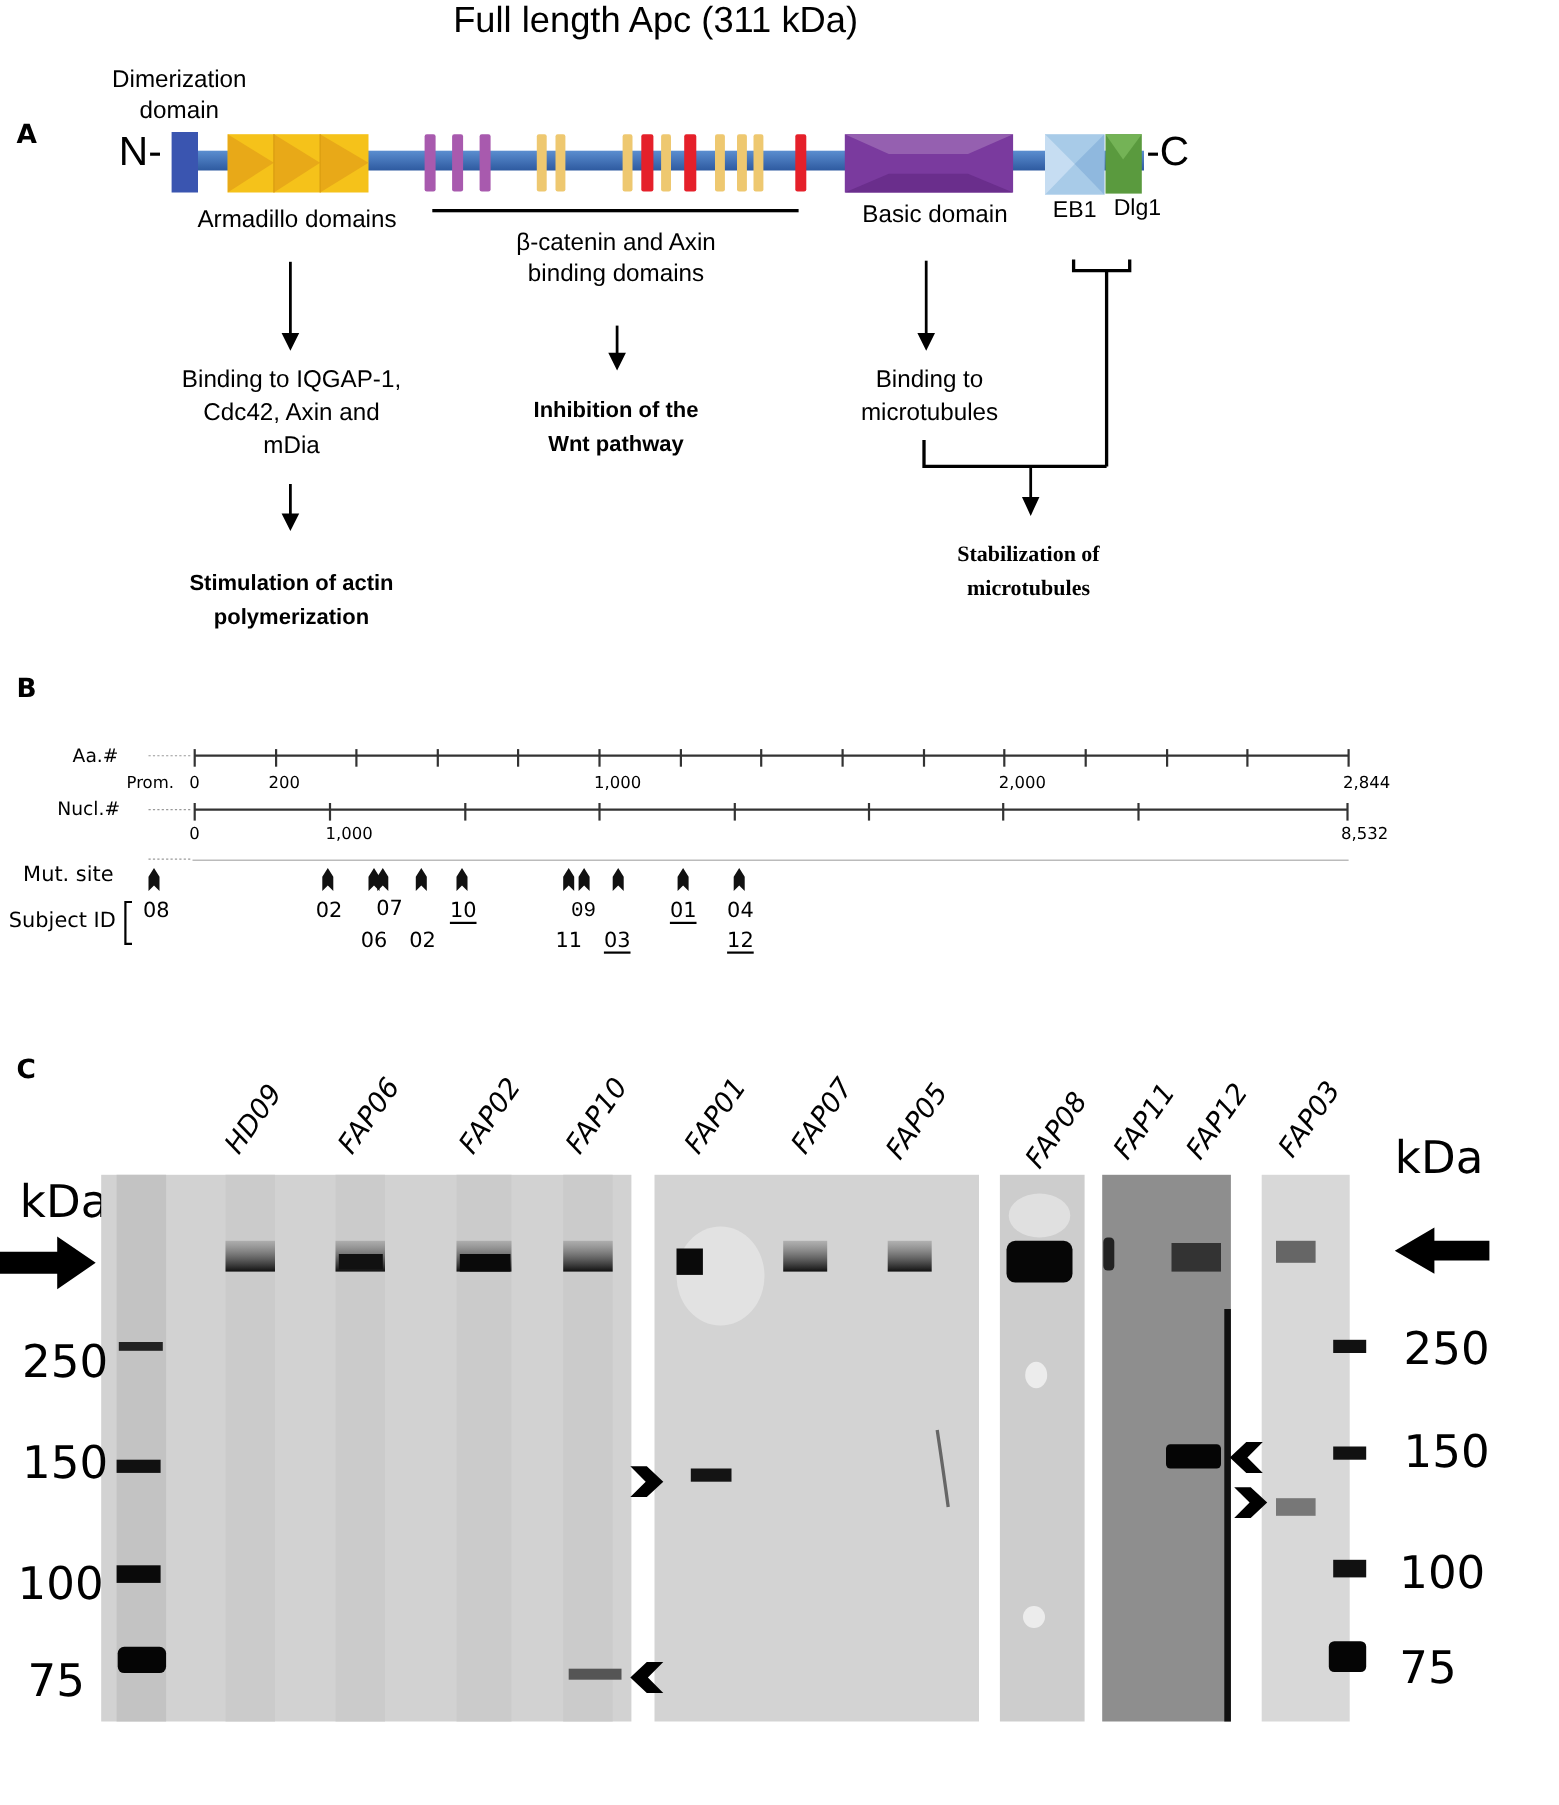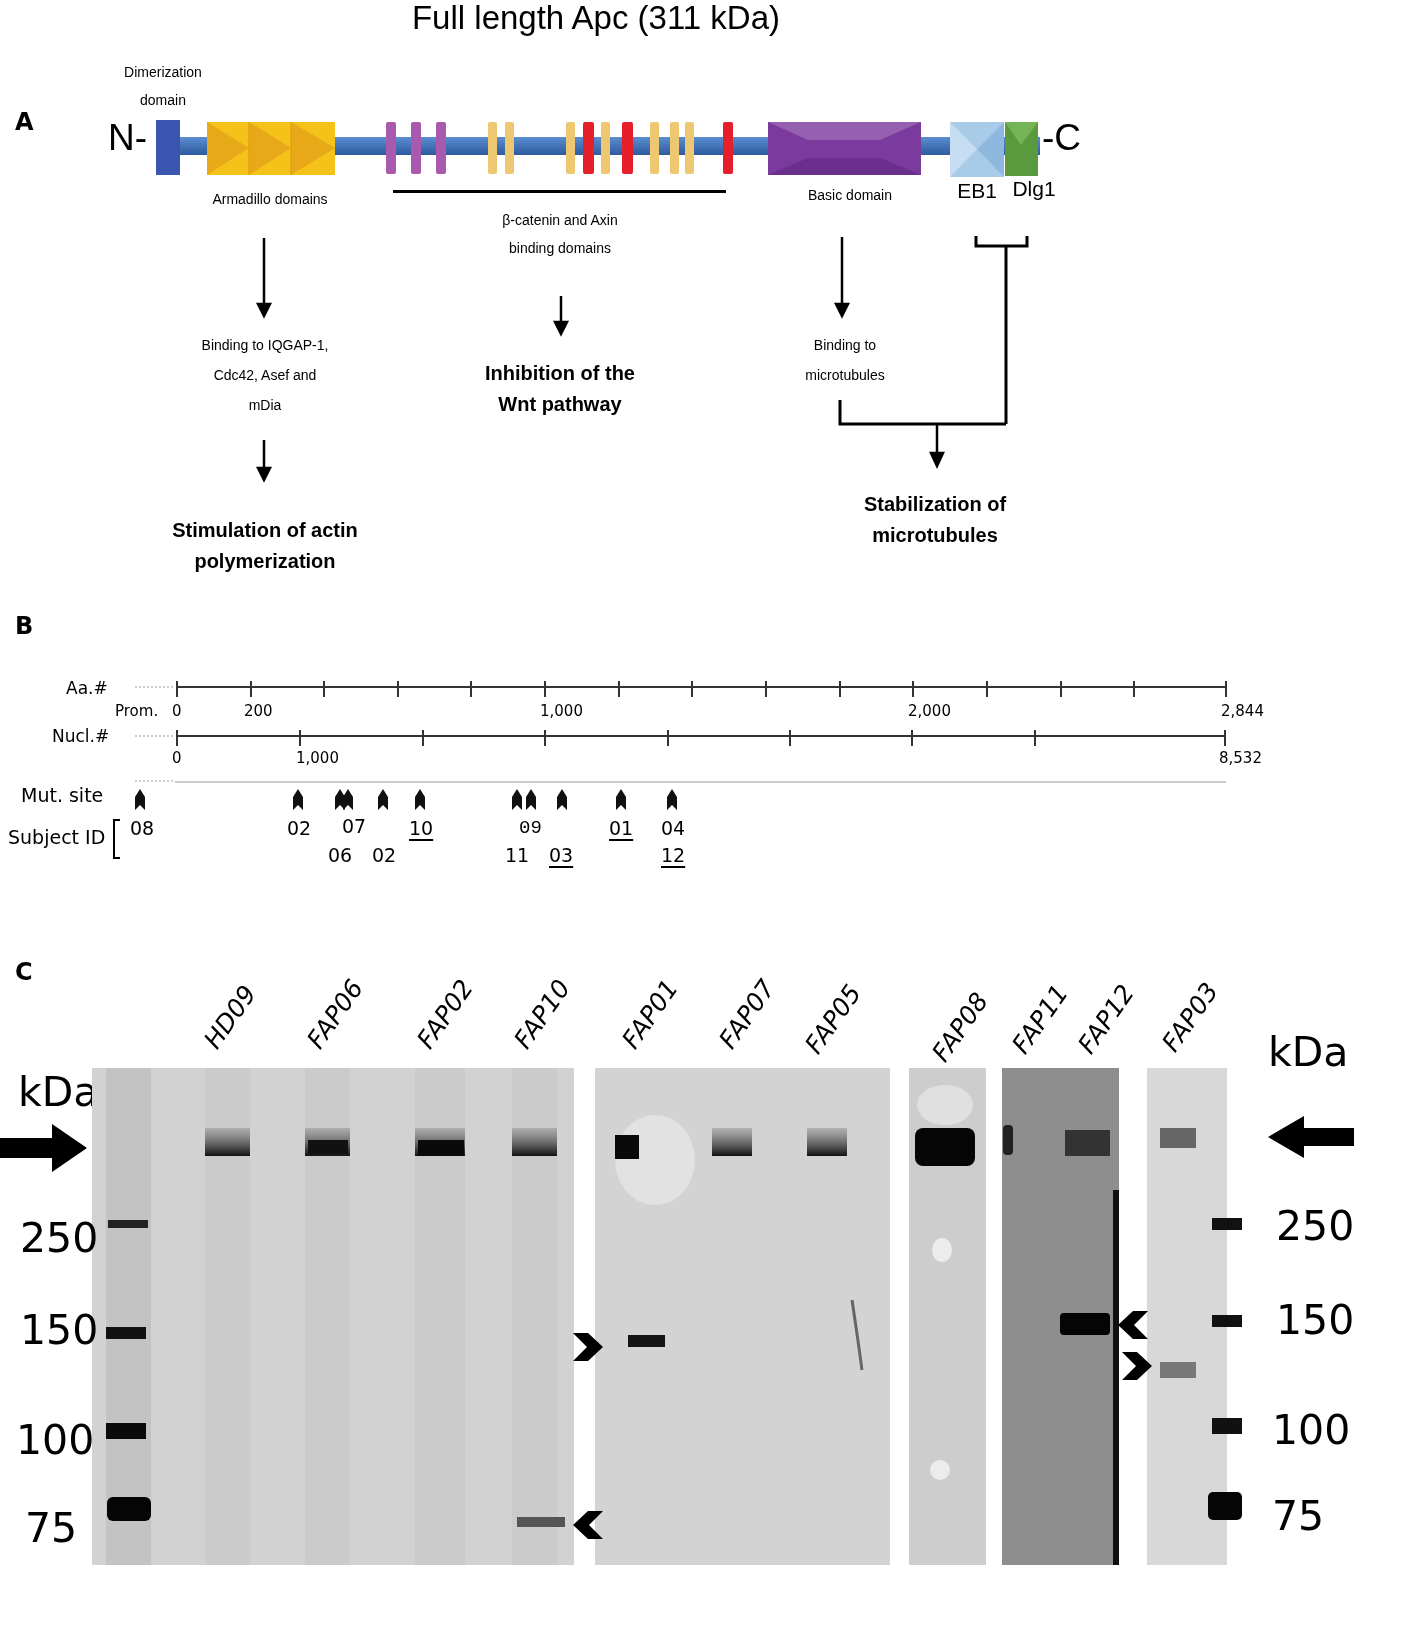--- a/index.html
+++ b/index.html
@@ -1,18 +1,18 @@
 <!DOCTYPE html>
 <html><head>
 <meta charset="utf-8">
 <style>
   html,body{margin:0;padding:0;background:#fff;}
   body{width:1417px;height:1641px;position:relative;overflow:hidden;font-family:"Liberation Sans",sans-serif;color:#000;}
   .panel-label{position:absolute;font-family:"DejaVu Sans",sans-serif;font-weight:bold;font-size:24px;}
-  .txt{position:absolute;font-family:"Liberation Sans",sans-serif;font-size:14px;text-align:center;line-height:30px;white-space:pre-line;}
+  .txt{position:absolute;font-family:"Liberation Sans",sans-serif;font-size:22px;text-align:center;line-height:30px;white-space:pre-line;}
   .bold{font-weight:bold;font-size:20px;line-height:31px;}
   svg{position:absolute;left:0;top:0;}
   .lane-lbl{position:absolute;font-family:"DejaVu Sans",sans-serif;font-style:italic;font-size:25px;transform-origin:left bottom;transform:rotate(-55deg);white-space:nowrap;}
   .mw{position:absolute;font-family:"DejaVu Sans",sans-serif;font-size:41px;}
   .sid{position:absolute;font-family:"DejaVu Sans",sans-serif;font-size:19px;}
   .u{text-decoration:underline;text-decoration-thickness:2px;text-underline-offset:4px;text-align:right;}
   .axlbl{position:absolute;font-family:"DejaVu Sans",sans-serif;font-size:16px;}
 </style>
 </head>
 <body>
@@ -99,29 +99,29 @@
 </svg>
 
 <div class="txt" style="left:140px;top:184px;width:260px;">Armadillo domains</div>
 <div class="txt" style="left:410px;top:206px;width:300px;line-height:28px;">β-catenin and Axin
 binding domains</div>
 <div class="txt" style="left:760px;top:180px;width:180px;">Basic domain</div>
 <div class="txt" style="left:952px;top:176px;width:50px;font-size:21px;">EB1</div>
 <div class="txt" style="left:1006px;top:174px;width:56px;font-size:21px;">Dlg1</div>
 
 <div class="txt" style="left:120px;top:330px;width:290px;">Binding to IQGAP-1,
-Cdc42, Asef and
+Cdc42, Axin and
 mDia</div>
 <div class="txt bold" style="left:120px;top:500px;width:290px;margin-top:15px;">Stimulation of actin
 polymerization</div>
 <div class="txt bold" style="left:420px;top:358px;width:280px;">Inhibition of the
 Wnt pathway</div>
 <div class="txt" style="left:740px;top:330px;width:210px;">Binding to
 microtubules</div>
-<div class="txt bold" style="left:800px;top:489px;width:270px;">Stabilization of
+<div class="txt bold" style="left:800px;top:489px;width:270px;font-family:Liberation Serif, serif;">Stabilization of
 microtubules</div>
 
 <div class="panel-label" style="left:15px;top:612px;">B</div>
 
 <svg width="1417" height="900" style="top:0;">
   <g stroke="#333" stroke-width="2">
 
     <line x1="135" y1="687" x2="175" y2="687" stroke-dasharray="2,2" stroke-width="1" stroke="#999"></line>
     <line x1="135" y1="736" x2="175" y2="736" stroke-dasharray="2,2" stroke-width="1" stroke="#999"></line>
     <line x1="135" y1="781" x2="175" y2="781" stroke-dasharray="2,2" stroke-width="1" stroke="#999"></line>

